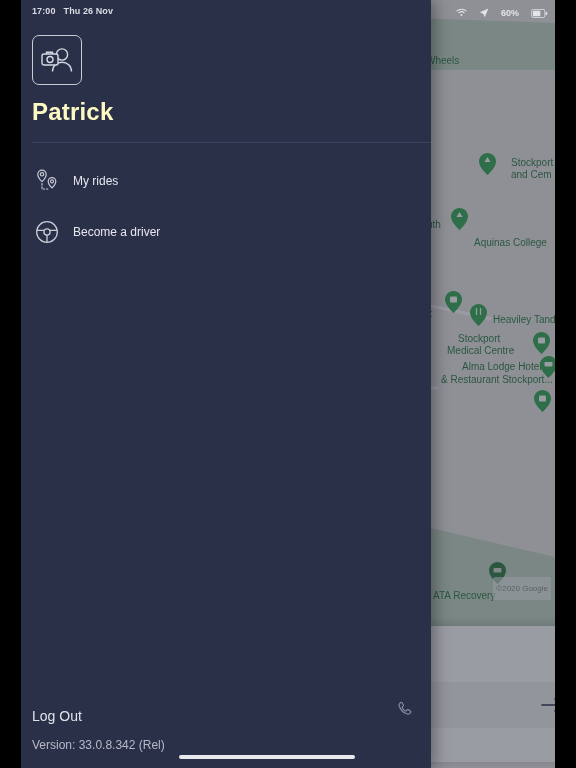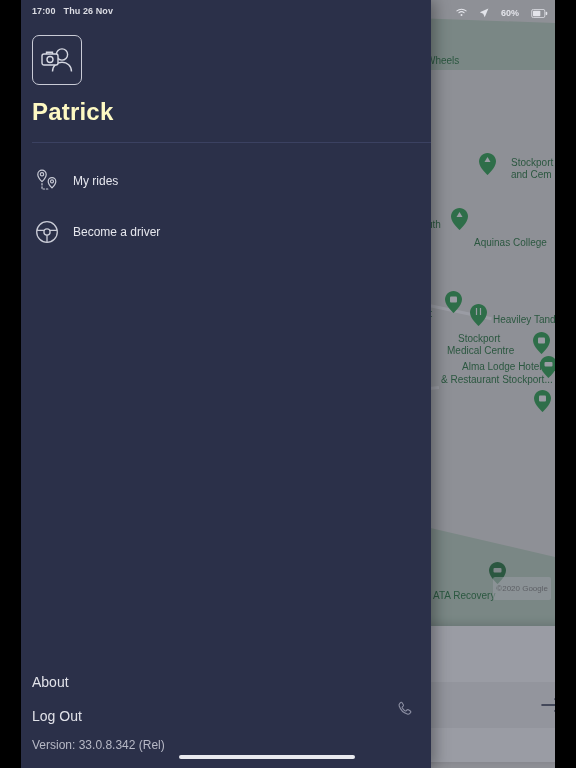--- a/index.html
+++ b/index.html
@@ -371,21 +371,20 @@
           </svg>
         </span>
         <span class="menu-label">Become a driver</span>
       </div>
 
     </div>
 
     <div id="spacer"></div>
 
     <div id="footer">
-      <div class="footer-link">About</div>
       <div class="footer-link">Log Out</div>
       <div id="version">Version: 33.0.8.342 (Rel)</div>
       <span id="phone-icon-wrap">
         <svg width="18" height="18" viewBox="0 0 18 18">
           <path d="M5.4 2.6c.5-.5 1.3-.4 1.7.2l1.2 1.9c.3.5.2 1.1-.2 1.5l-.8.7c-.2.2-.3.6-.1.9.7 1.3 1.8 2.4 3.1 3.1.3.2.7.1.9-.1l.7-.8c.4-.4 1-.5 1.5-.2l1.9 1.2c.6.4.7 1.2.2 1.7l-.9.9c-.6.6-1.5.8-2.3.5-3.8-1.3-6.8-4.3-8.1-8.1-.3-.8-.1-1.7.5-2.3l.7-1.1z" fill="none" stroke="#8c8fa3" stroke-width="1.1"></path>
         </svg>
       </span>
     </div>
   </div>
 

